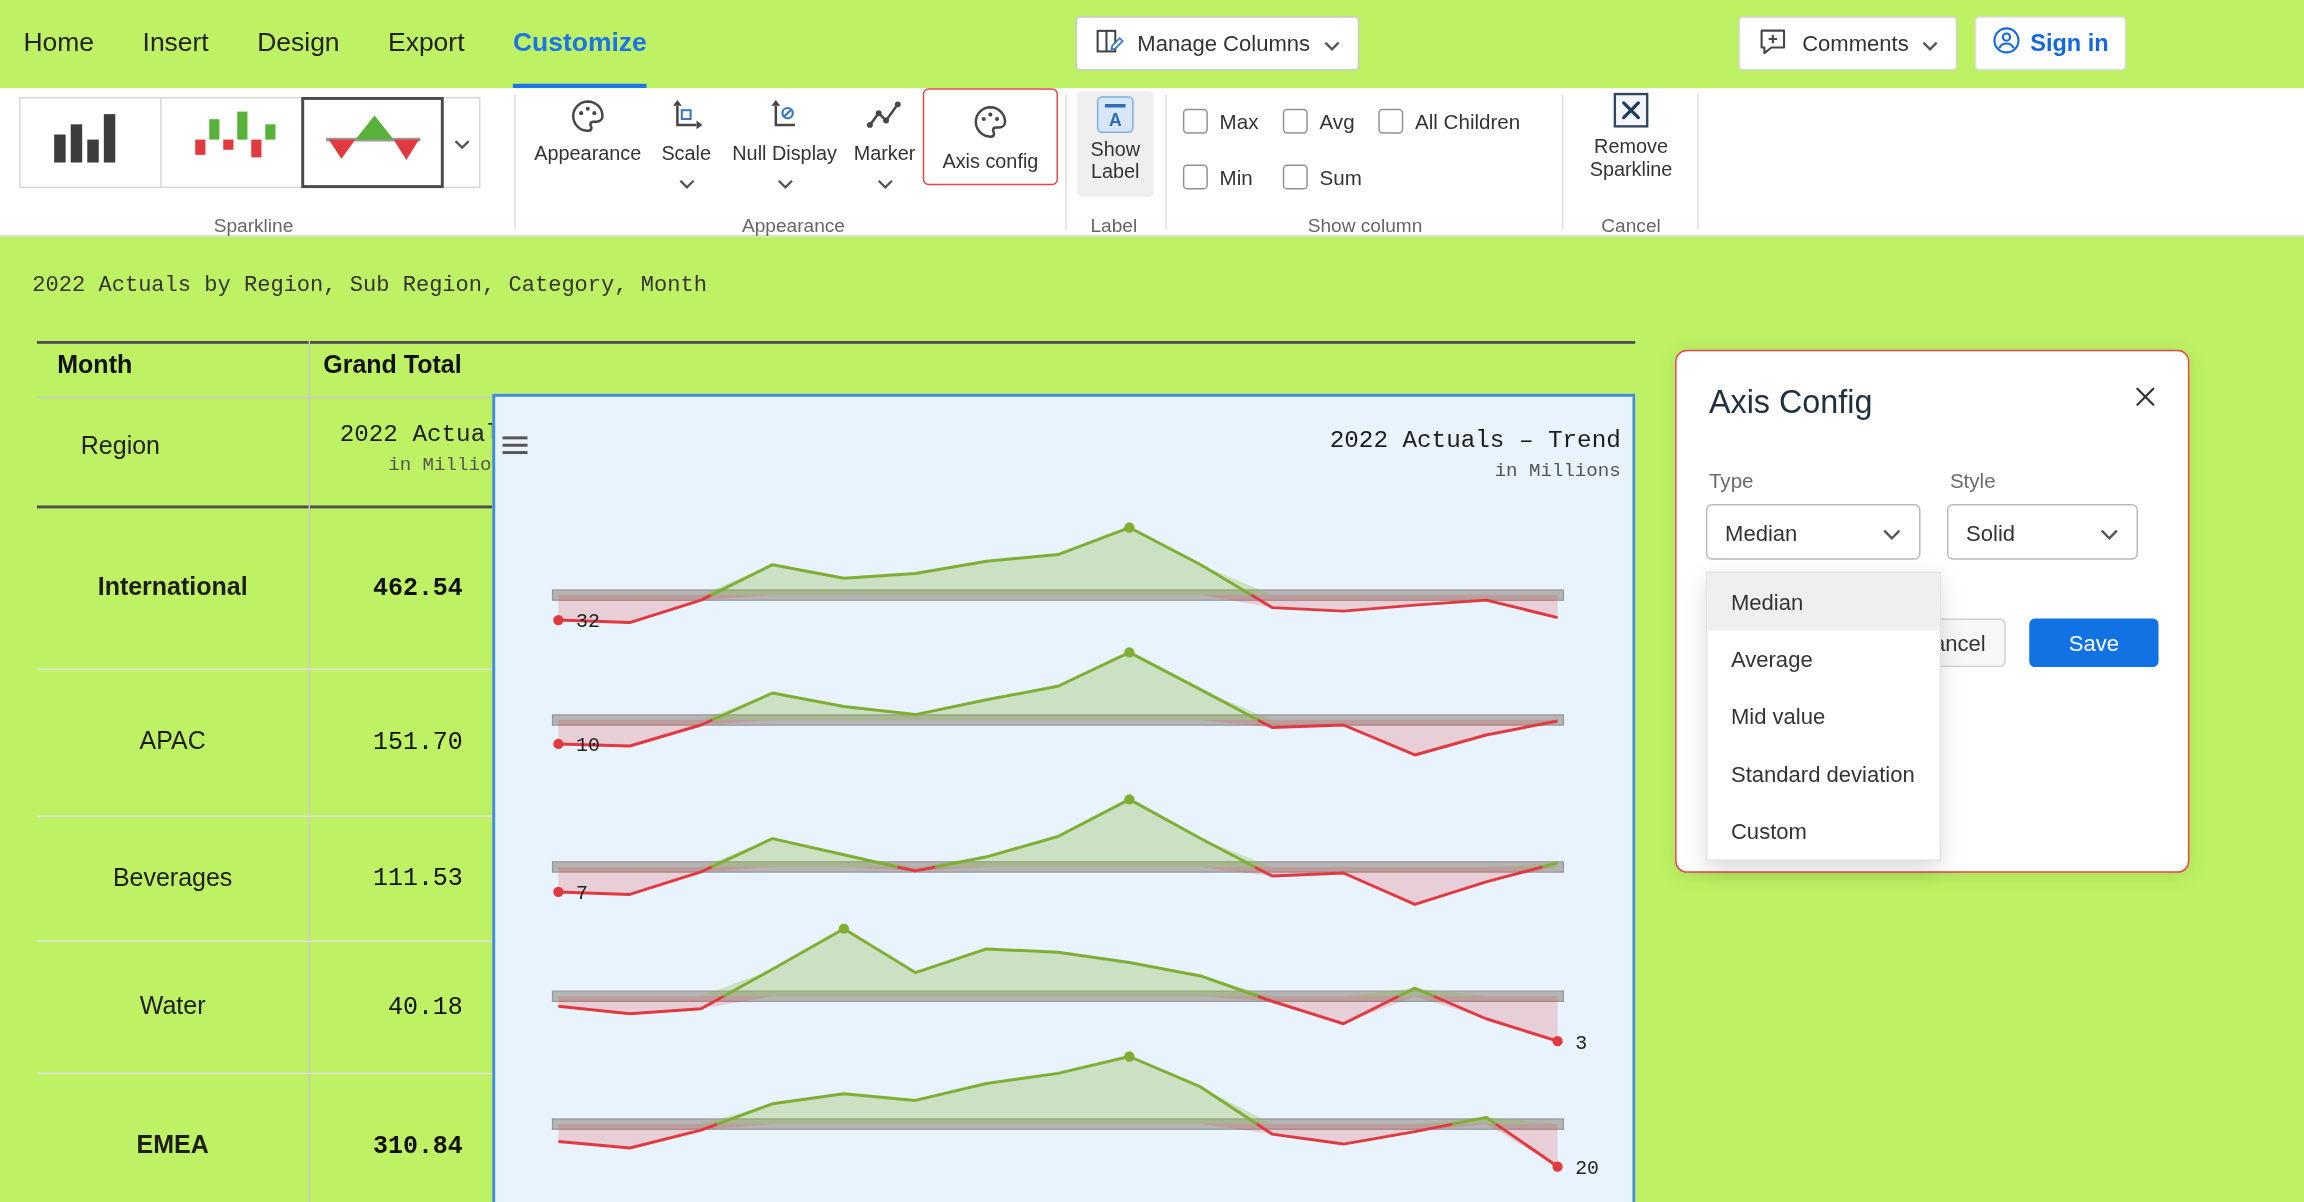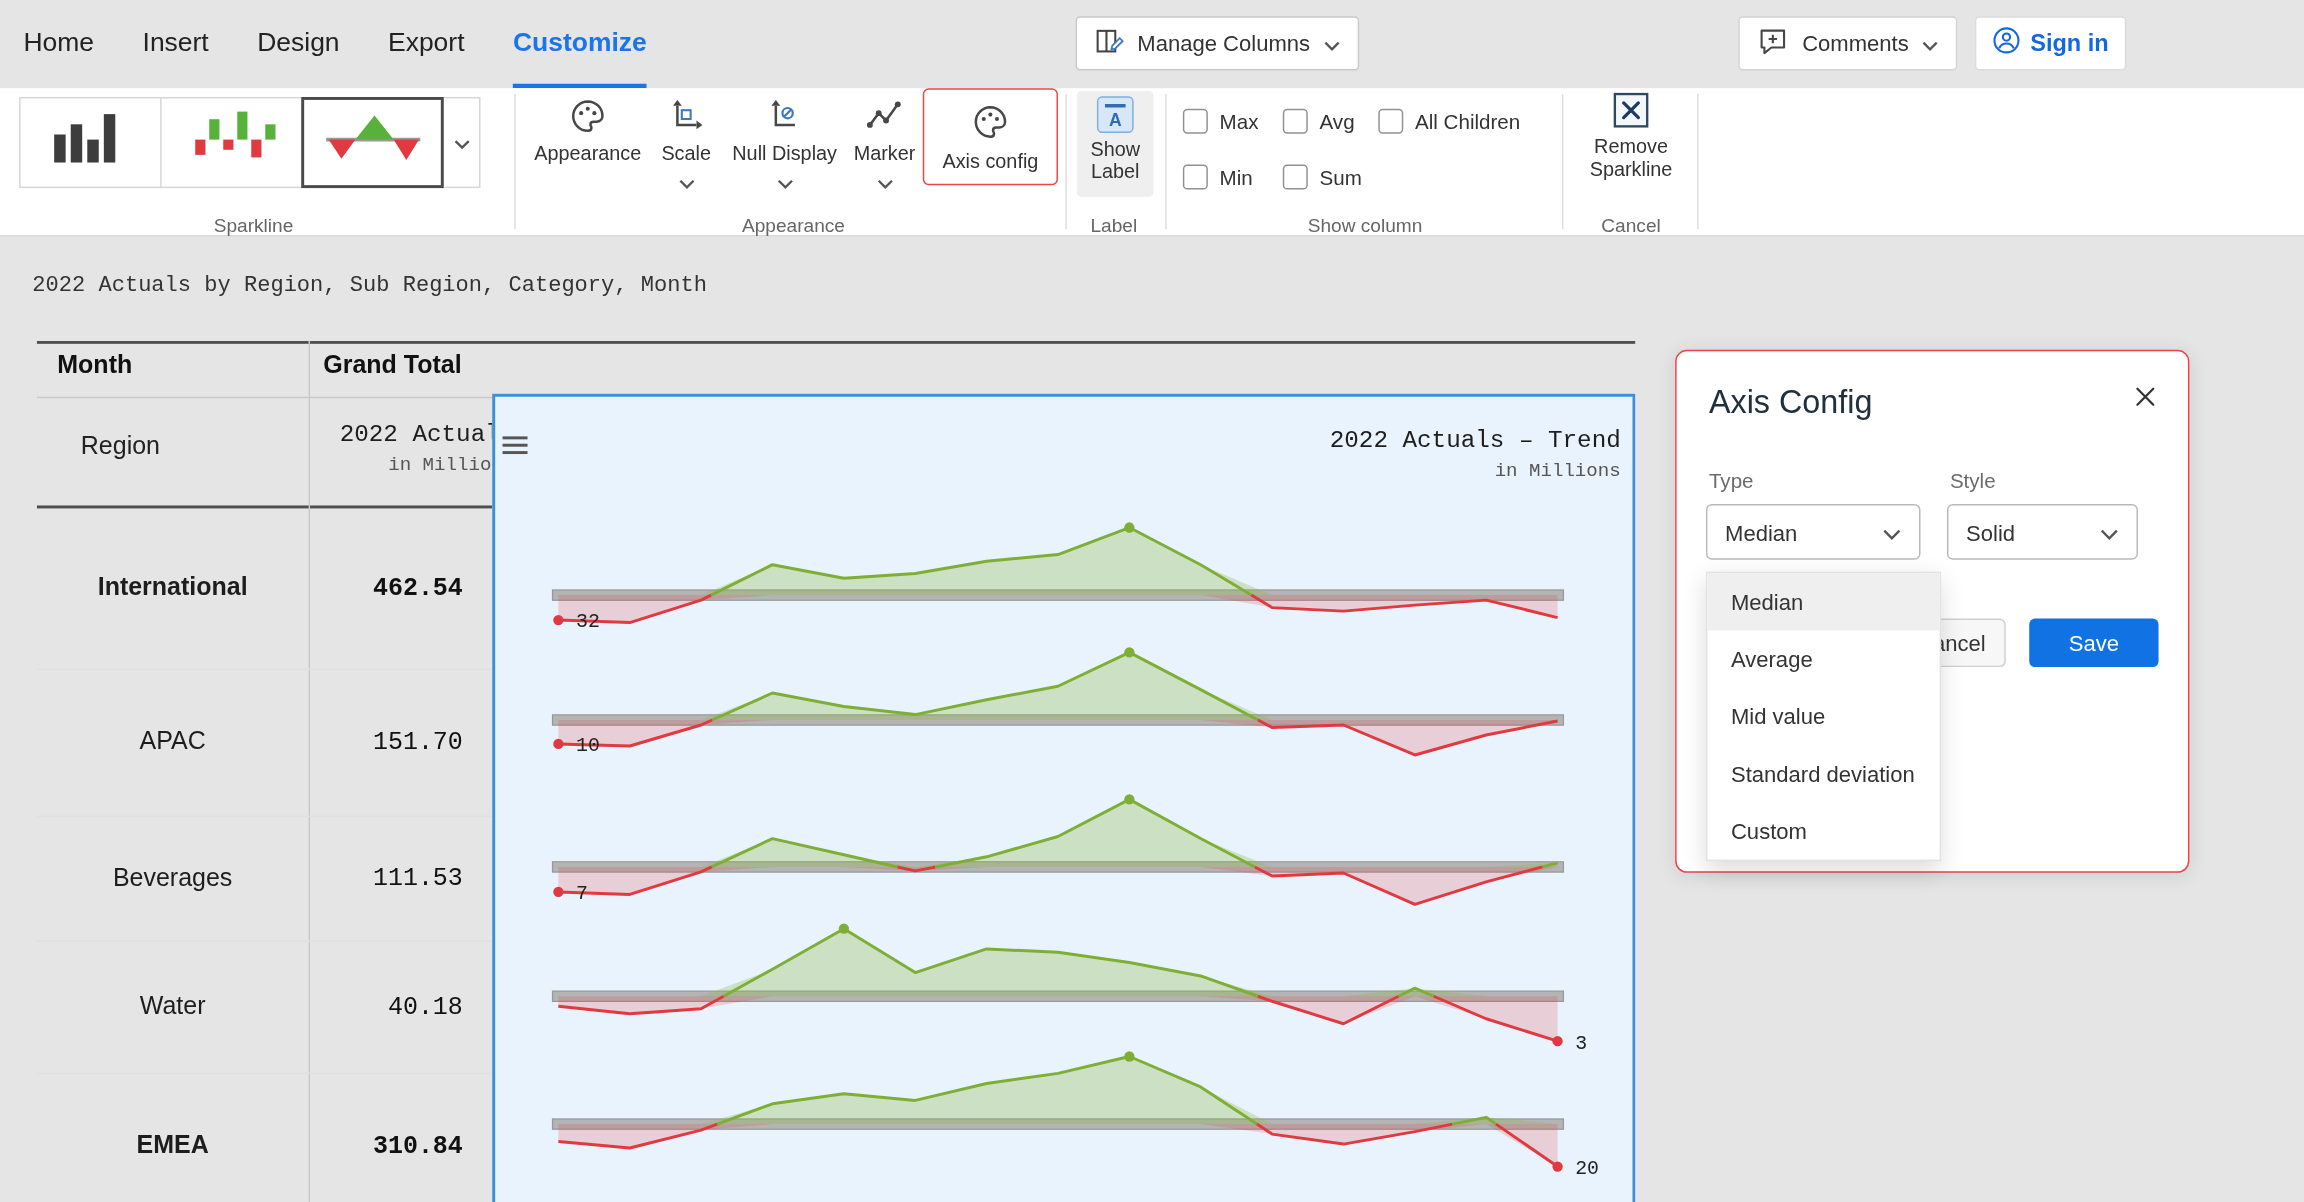--- a/index.html
+++ b/index.html
@@ -1,16 +1,16 @@
 <!DOCTYPE html>
 <html><head>
 <meta charset="utf-8">
 <style>
   html,body{margin:0;padding:0;background:#fff;}
-  .stage{width:2304px;height:1202px;overflow:hidden;background:#e5e5e5;position:relative;}
+  .stage{width:2304px;height:1202px;overflow:hidden;background:#bef264;position:relative;}
   .viewport{width:1568px;height:818px;transform:scale(1.4694);transform-origin:0 0;position:relative;
             font-family:"Liberation Sans",sans-serif;color:#222;}
 
   
   .menubar{position:absolute;left:0;top:0;width:1568px;height:60px;}
   .menu{display:flex;align-items:stretch;padding-left:16px;height:60px;}
   .menu-item{display:flex;align-items:center;margin-right:33px;font-size:18px;font-weight:500;color:#222;
              border-bottom:3px solid transparent;padding-top:2px;cursor:default;}
   .menu-item.active{color:#1b74e8;border-bottom-color:#1b74e8;font-weight:600;}
   .mc-btn{position:absolute;left:732px;top:11px;height:37px;display:flex;align-items:center;gap:9px;

